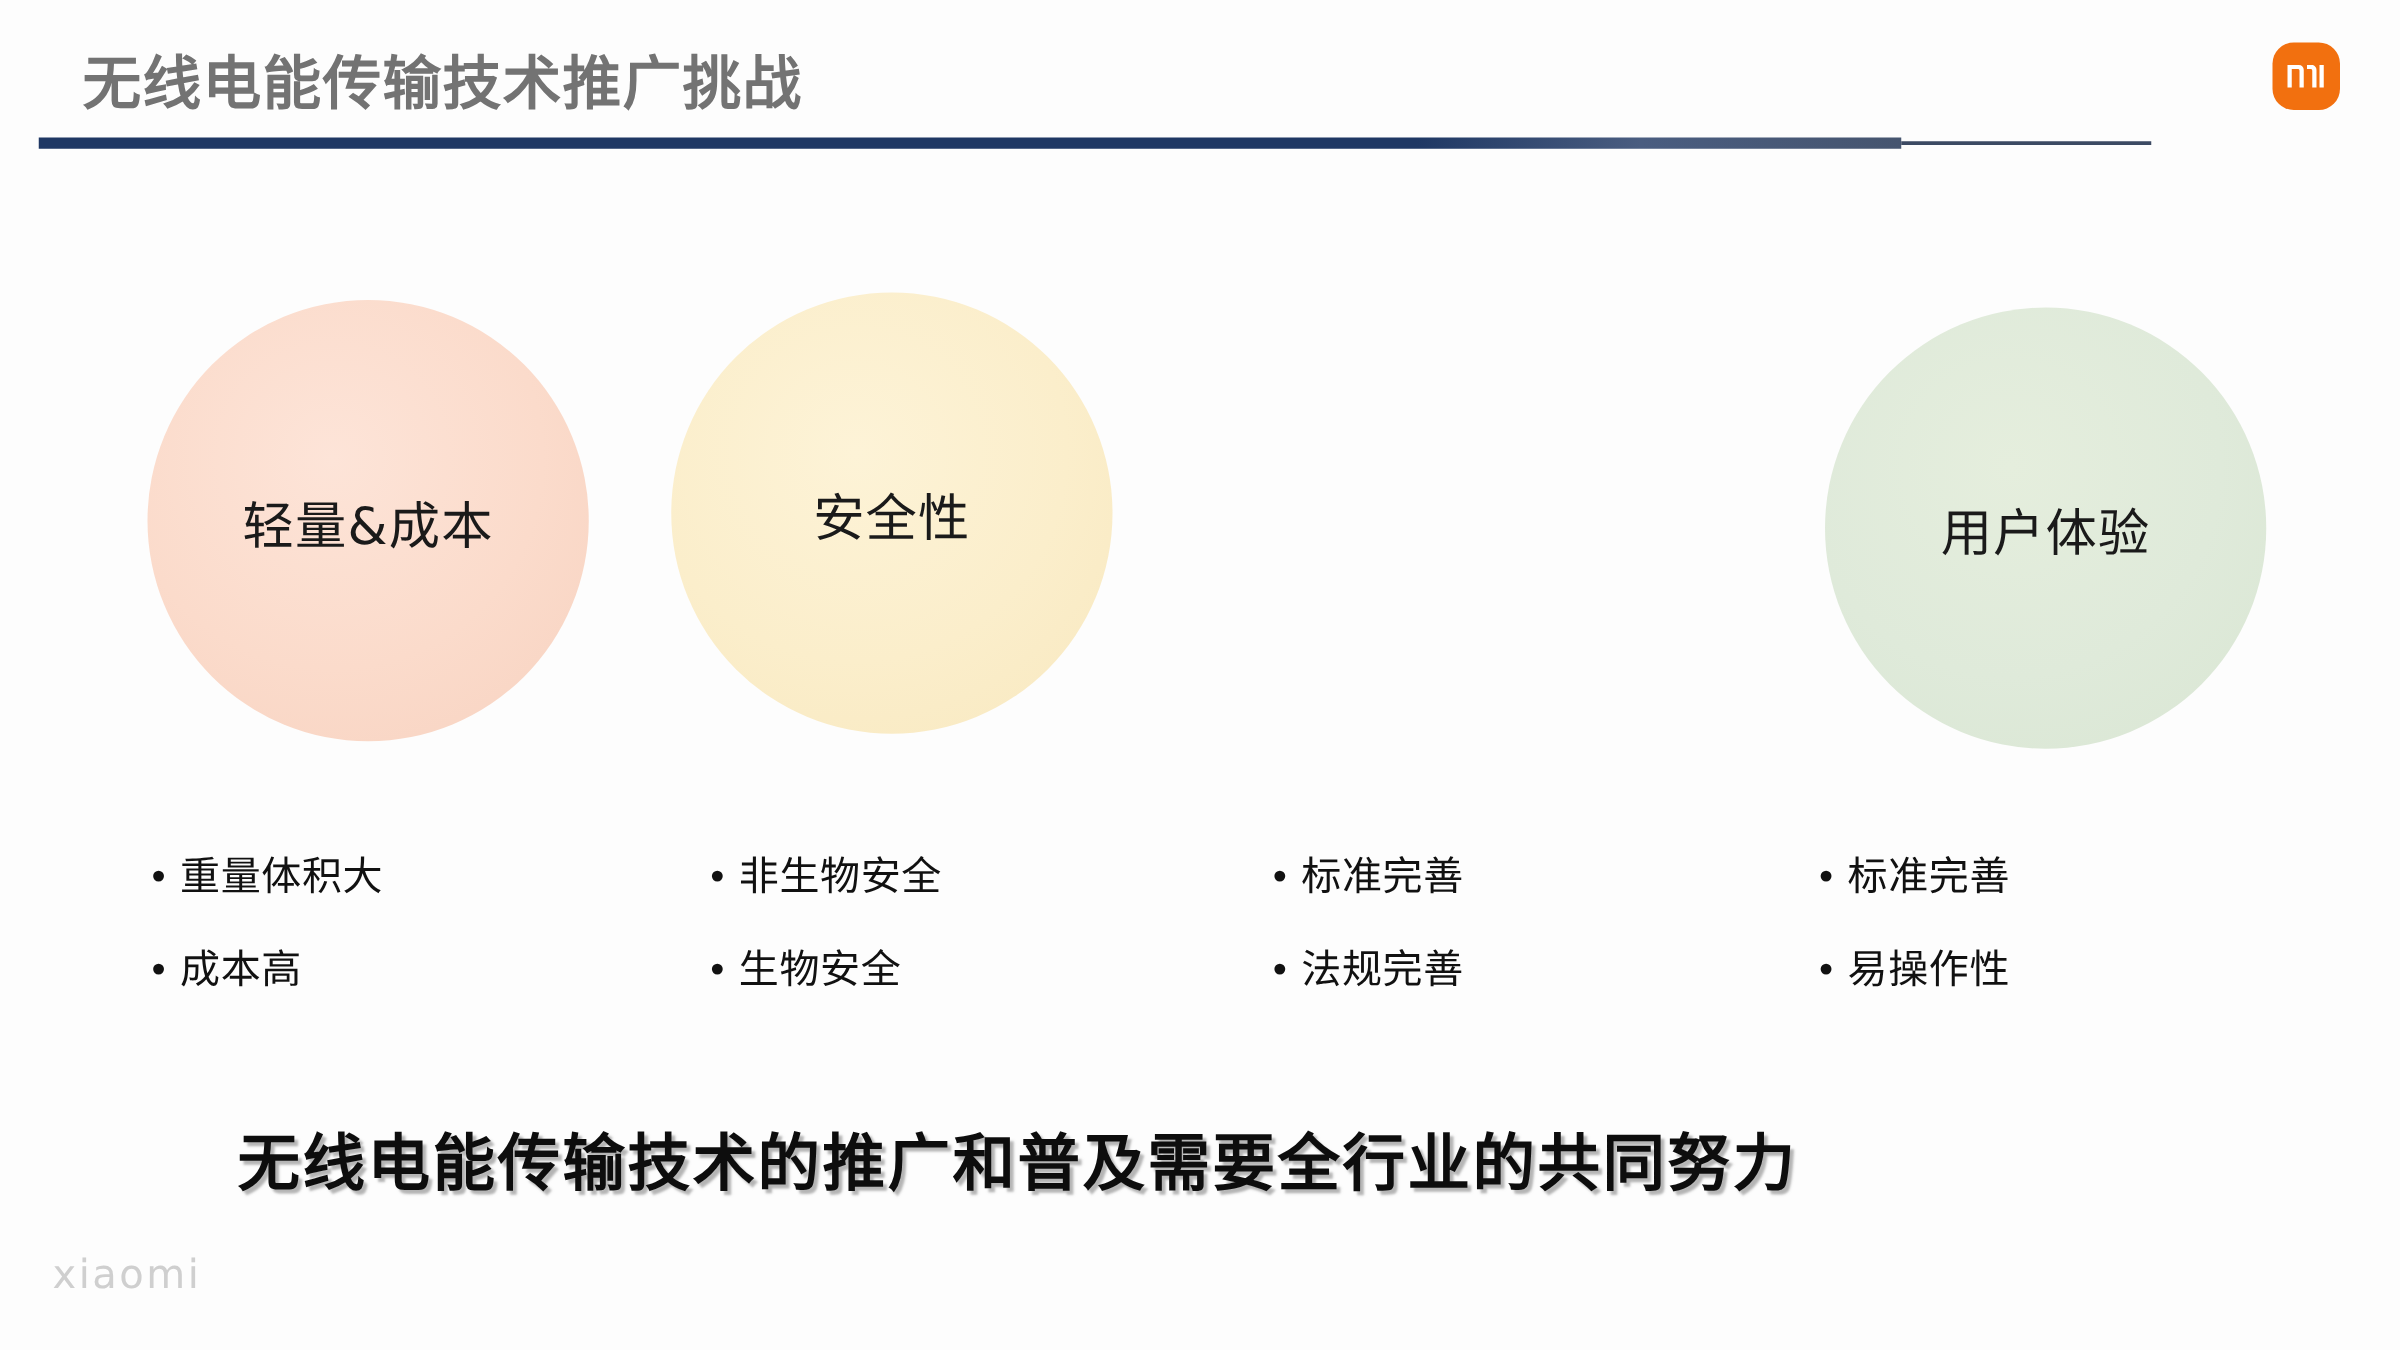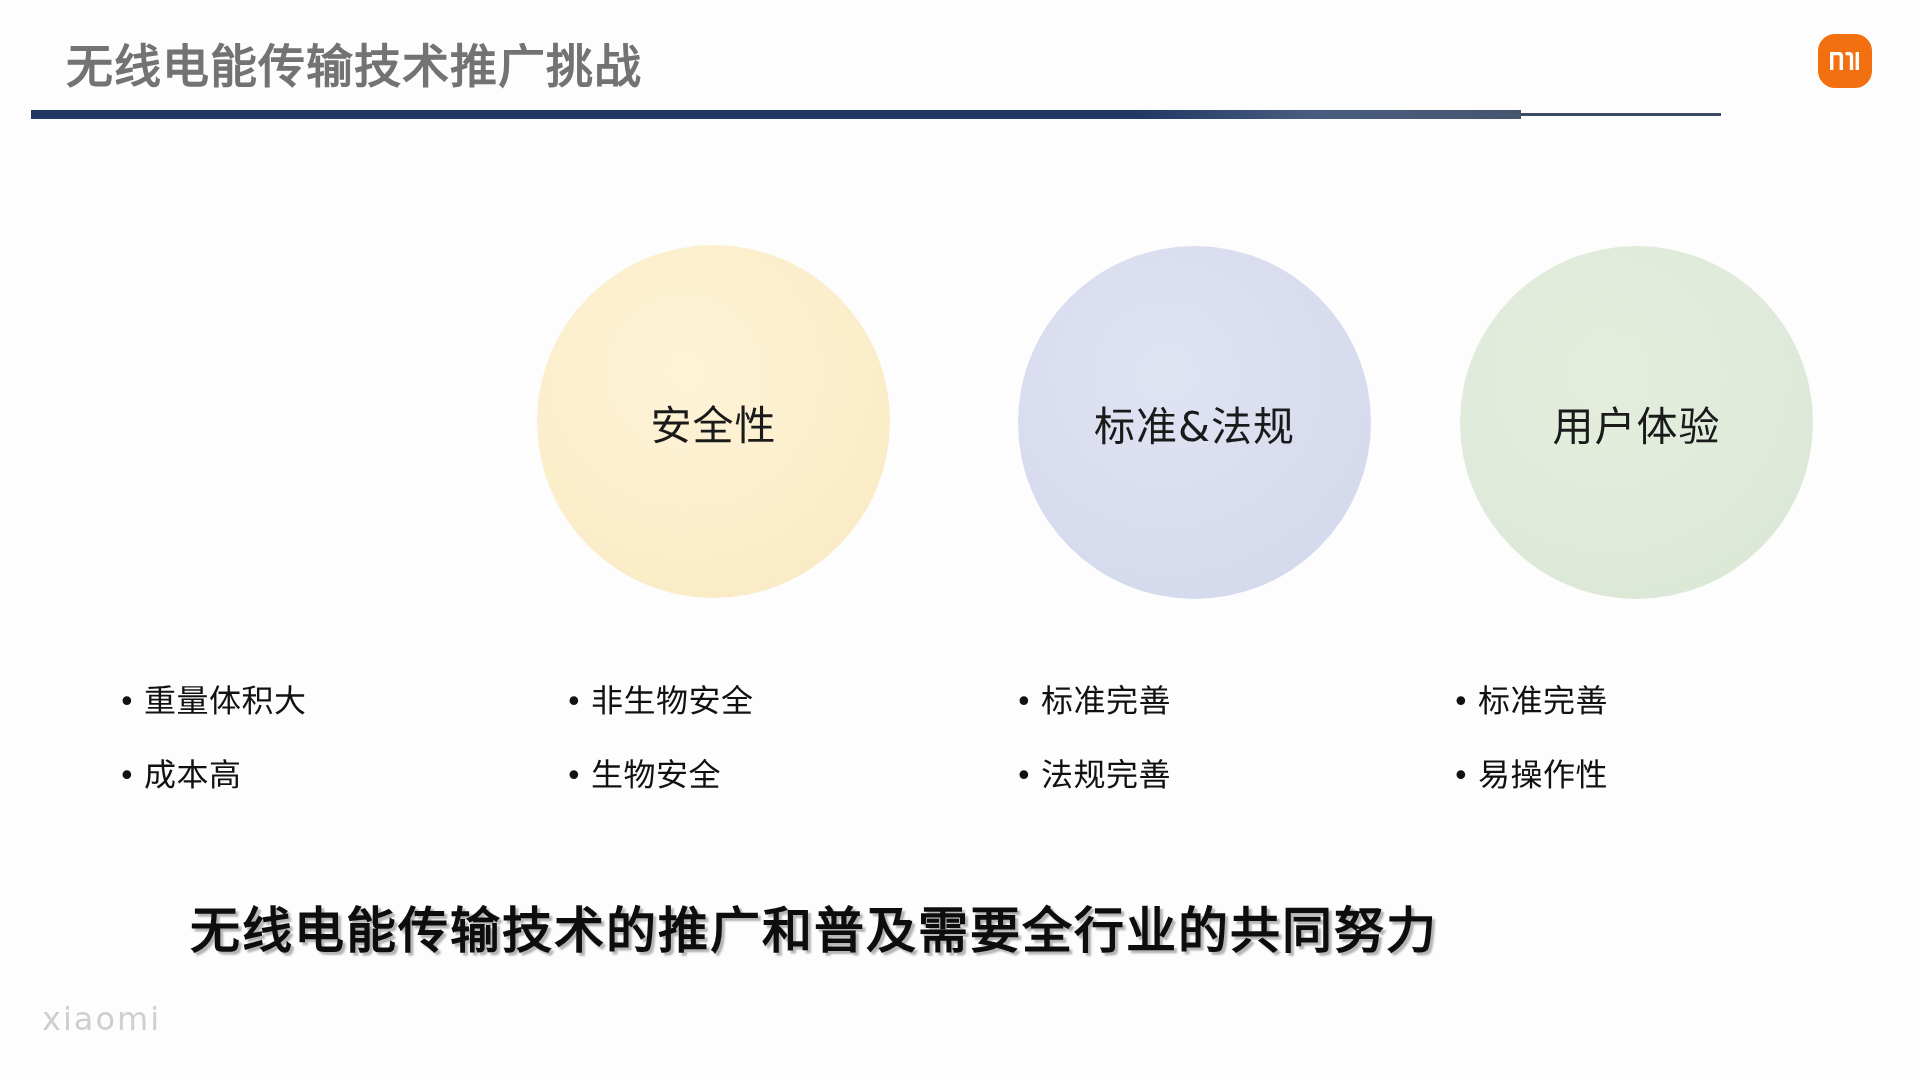--- a/index.html
+++ b/index.html
@@ -62,21 +62,21 @@
     border-radius:50%;
     display:flex; align-items:center; justify-content:center;
   }
   .circle-label {
     font-size:41px;
     color:#1a1a1a;
     letter-spacing:1px;
     white-space:nowrap;
   }
   .c1 { left:118px;  top:10px;  background:radial-gradient(circle at 42% 36%, #fde4d8 0%, #fbdbcb 55%, #f7d2c0 100%); }
-  .c2 { left:537px;  top:15px;  background:radial-gradient(circle at 42% 36%, #fdf3d7 0%, #fbeecb 55%, #f8e8bf 100%);text-align:right; }
+  .c2 { left:537px;  top:4px;  background:radial-gradient(circle at 42% 36%, #fdf3d7 0%, #fbeecb 55%, #f8e8bf 100%);text-align:right; }
   .c3 { left:1018px; top:16px;  background:radial-gradient(circle at 42% 36%, #e0e3f2 0%, #d8dcee 55%, #d2d7ec 100%); }
   .c4 { left:1460px; top:16px;  background:radial-gradient(circle at 42% 36%, #e5eedd 0%, #dfeada 55%, #d9e6d3 100%); }
 
   
   .bullets {
     position:absolute;
     left:0; top:675px;
     width:1920px;
   }
   .bul-col { position:absolute; }
@@ -137,26 +137,26 @@
 
   <div class="mi-logo">
     <svg width="32" height="20" viewBox="0 0 32 20" aria-hidden="true">
       <path d="M1 1 H10 C12.5 1 14 2.6 14 5 V19 H10.6 V5.6 C10.6 4.6 10.1 4.2 9.2 4.2 H4.4 V19 H1 Z" fill="#ffffff"></path>
       <path d="M16.6 1 H20 C22.6 1 24.2 2.6 24.2 5.2 V19 H20.8 V5.6 C20.8 4.7 20.3 4.2 19.4 4.2 H16.6 Z" fill="#ffffff"></path>
       <rect x="26.6" y="1" width="3.4" height="18" fill="#ffffff"></rect>
     </svg>
   </div>
 
   <div class="circles">
+    <div class="circle c1">
+      <span class="circle-label">轻量&amp;成本</span>
+    </div>
     <div class="circle c2">
       <span class="circle-label">安全性</span>
     </div>
-    <div class="circle c3">
-      <span class="circle-label">标准&amp;法规</span>
-    </div>
     <div class="circle c4">
       <span class="circle-label">用户体验</span>
     </div>
   </div>
 
   <div class="bullets">
 
     <div class="bul-col bcol1">
       <div class="bul-item">
         <span class="bul-dot">•</span>

